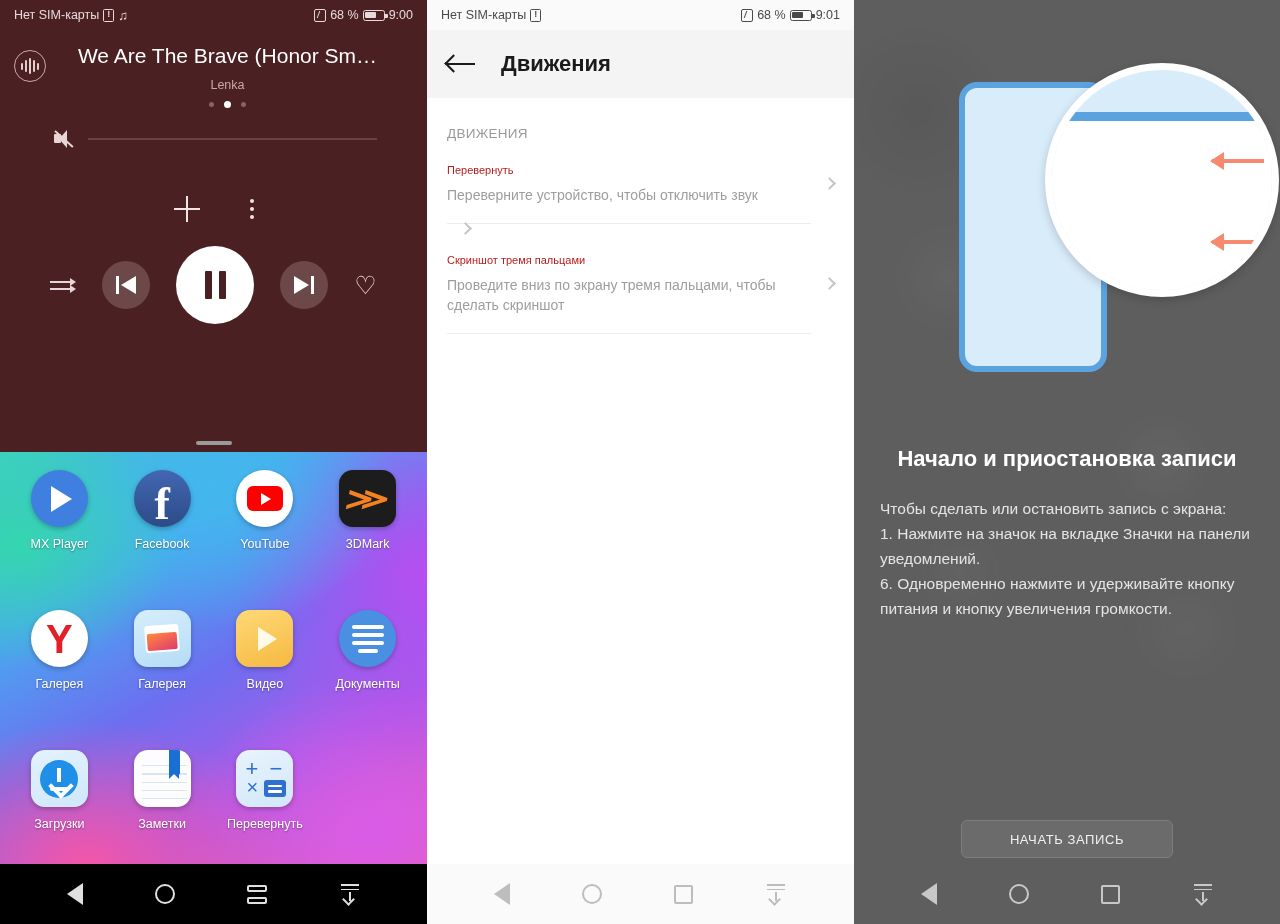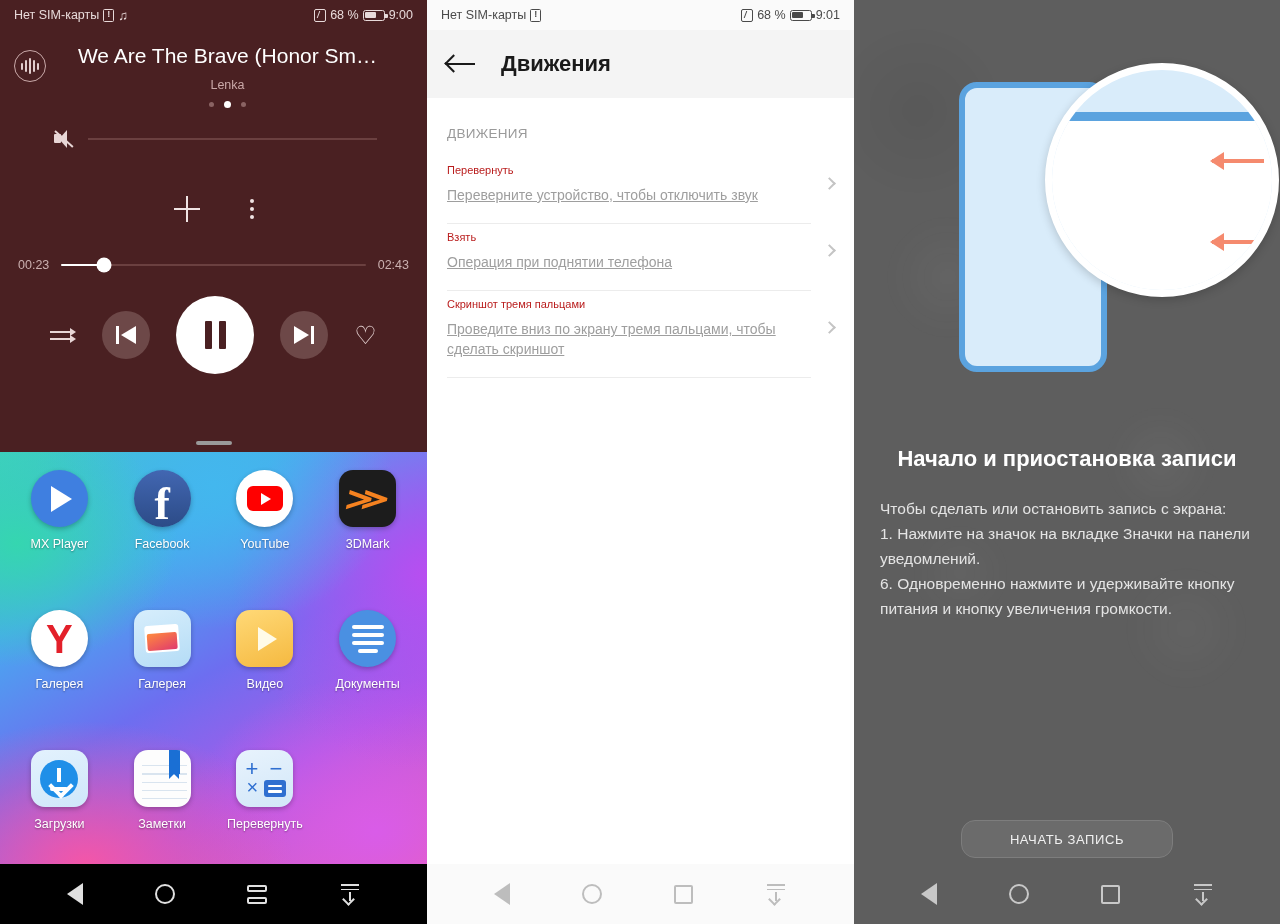--- a/index.html
+++ b/index.html
@@ -214,21 +214,21 @@
   .back-arrow i { position:absolute; left:0; top:10px; width:28px; height:2px; background:#1a1a1a; }
   .back-arrow u { position:absolute; left:0; top:4px; width:13px; height:13px;
     border-left:2px solid #1a1a1a; border-bottom:2px solid #1a1a1a; transform:rotate(45deg); }
   .set-title { font-size:22px; font-weight:700; color:#1a1a1a; margin-left:24px; }
   .set-body { background:#fff; height:calc(100% - 98px - 60px); }
   .sec-label { font-size:13.5px; color:#9a9a9a; padding:28px 20px 16px; letter-spacing:.3px; }
   .row { display:flex; align-items:center; padding:0 20px 0 20px; }
   .row-inner { flex:1; padding:2px 0 18px; border-bottom:1px solid #ececec; }
   .row:last-child .row-inner { border-bottom:1px solid #ececec; }
   .row-t { font-size:11px; color:#b91c1c; line-height:22px; }
-  .row-s { font-size:14px; color:#9e9e9e; line-height:20px; margin-top:4px;text-decoration:underline; }
+  .row-s { font-size:14px; color:#9e9e9e; line-height:20px; margin-top:4px; }
   .chev { width:9px; height:9px; border-top:2px solid #c4c4c4; border-right:2px solid #c4c4c4;
     transform:rotate(45deg); margin-left:14px; margin-bottom:14px; flex:0 0 auto; }
 
   
   .tip { position:absolute; inset:0; background:#5e5e5e; }
   .tip-blur { position:absolute; inset:0;
     background:
       radial-gradient(circle 90px at 22% 30%, rgba(255,255,255,.035), transparent 70%),
       radial-gradient(circle 80px at 72% 50%, rgba(255,255,255,.04), transparent 70%),
       radial-gradient(circle 70px at 25% 62%, rgba(255,255,255,.03), transparent 70%),
@@ -248,21 +248,21 @@
     border-top:9px solid transparent; border-bottom:9px solid transparent;
     border-right:14px solid #f58a6e; }
   .arrow.a1 { left:160px; top:89px; } .arrow.a2 { left:160px; top:170px; }
 
   .tip-title { position:absolute; left:0; right:0; top:446px; text-align:center;
     font-size:22px; font-weight:700; color:#fff; }
   .tip-body { position:absolute; left:26px; right:20px; top:496px; font-size:15.5px;
     color:#e4e4e4; line-height:25px; }
   .tip-body p { margin:0; }
   .rec-btn { position:absolute; left:50%; transform:translateX(-50%); top:820px;
-    width:212px; height:38px; border-radius:14px; background:#6b6b6b; border:1px solid #7d7d7d;
+    width:212px; height:38px; border-radius:6px; background:#6b6b6b; border:1px solid #7d7d7d;
     color:#f0f0f0; font-size:13px; letter-spacing:.6px; display:flex;
     align-items:center; justify-content:center; }
 </style>
 </head>
 <body>
 
 <div class="screens">
 
   <div class="panel p1">
 
@@ -314,28 +314,20 @@
 
       <div class="pl-actions">
         <span class="plus-ic"></span>
         <span class="kebab">
             <i></i>
             <i></i>
             <i></i>
           </span>
       </div>
 
-      <div class="seek-row">
-        <span>00:23</span>
-        <span class="seek-track">
-          <span class="seek-fill"></span>
-          <span class="seek-knob"></span>
-        </span>
-        <span>02:43</span>
-      </div>
 
       <div class="pl-controls">
         <span class="shuffle-ic">
           <span></span>
             <span></span>
             <b></b>
             <b></b>
         </span>
         <span class="rnd-btn">
           <span class="prev-g">
@@ -498,24 +490,20 @@
 
       <div class="row">
         <div class="row-inner">
           <div class="row-t">Перевернуть</div>
           <div class="row-s">Переверните устройство, чтобы отключить звук</div>
         </div>
         <span class="chev"></span>
       </div>
 
       <div class="row">
-        <div class="row-inner">
-          <div class="row-t">Взять</div>
-          <div class="row-s">Операция при поднятии телефона</div>
-        </div>
         <span class="chev"></span>
       </div>
 
       <div class="row">
         <div class="row-inner">
           <div class="row-t">Скриншот тремя пальцами</div>
           <div class="row-s">Проведите вниз по экрану тремя пальцами, чтобы сделать скриншот</div>
         </div>
         <span class="chev"></span>
       </div>

